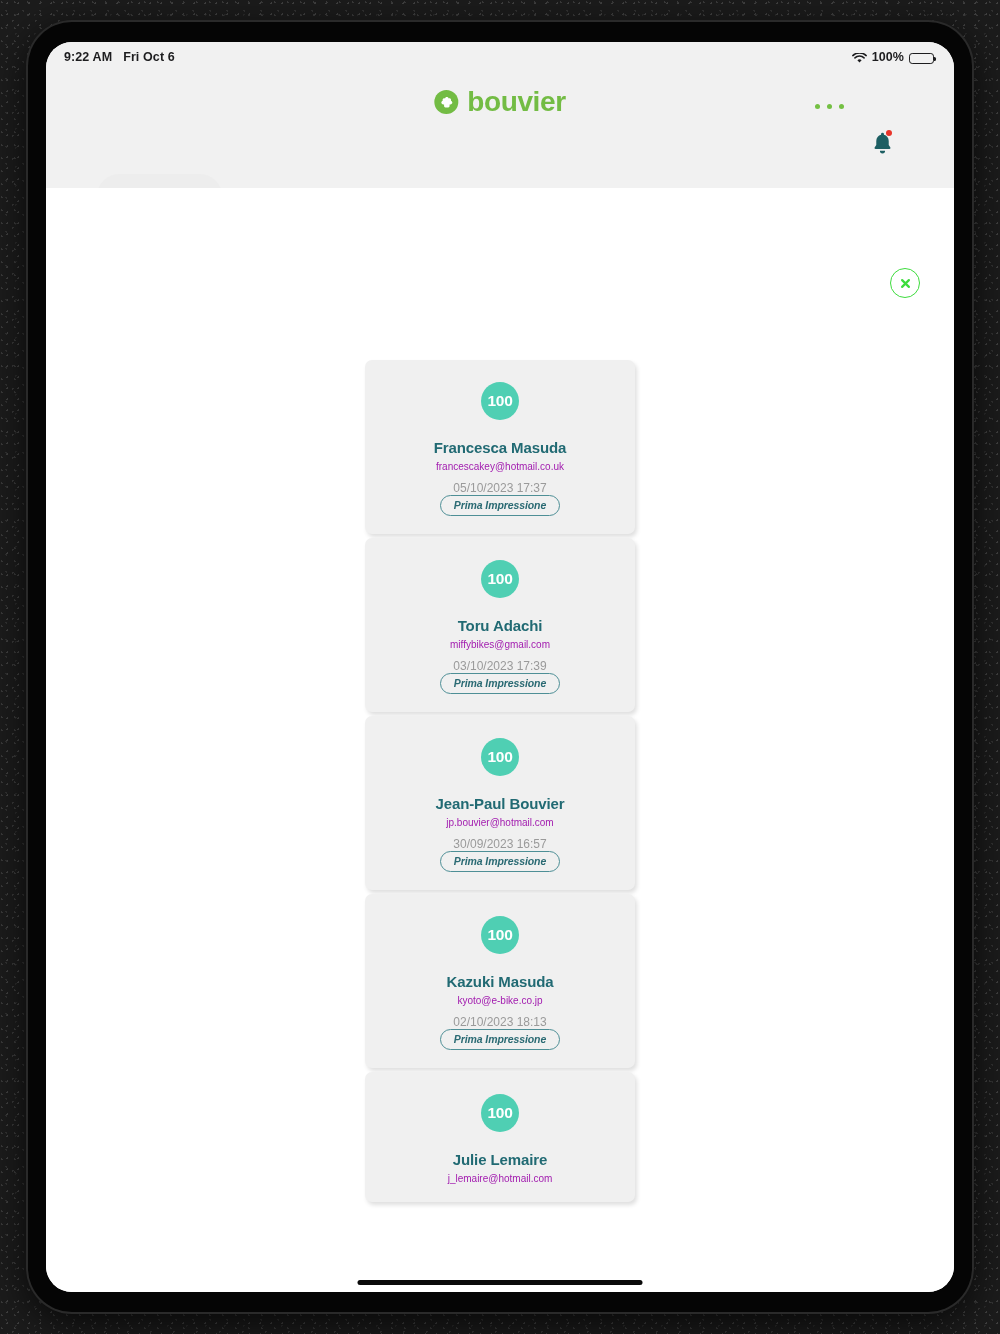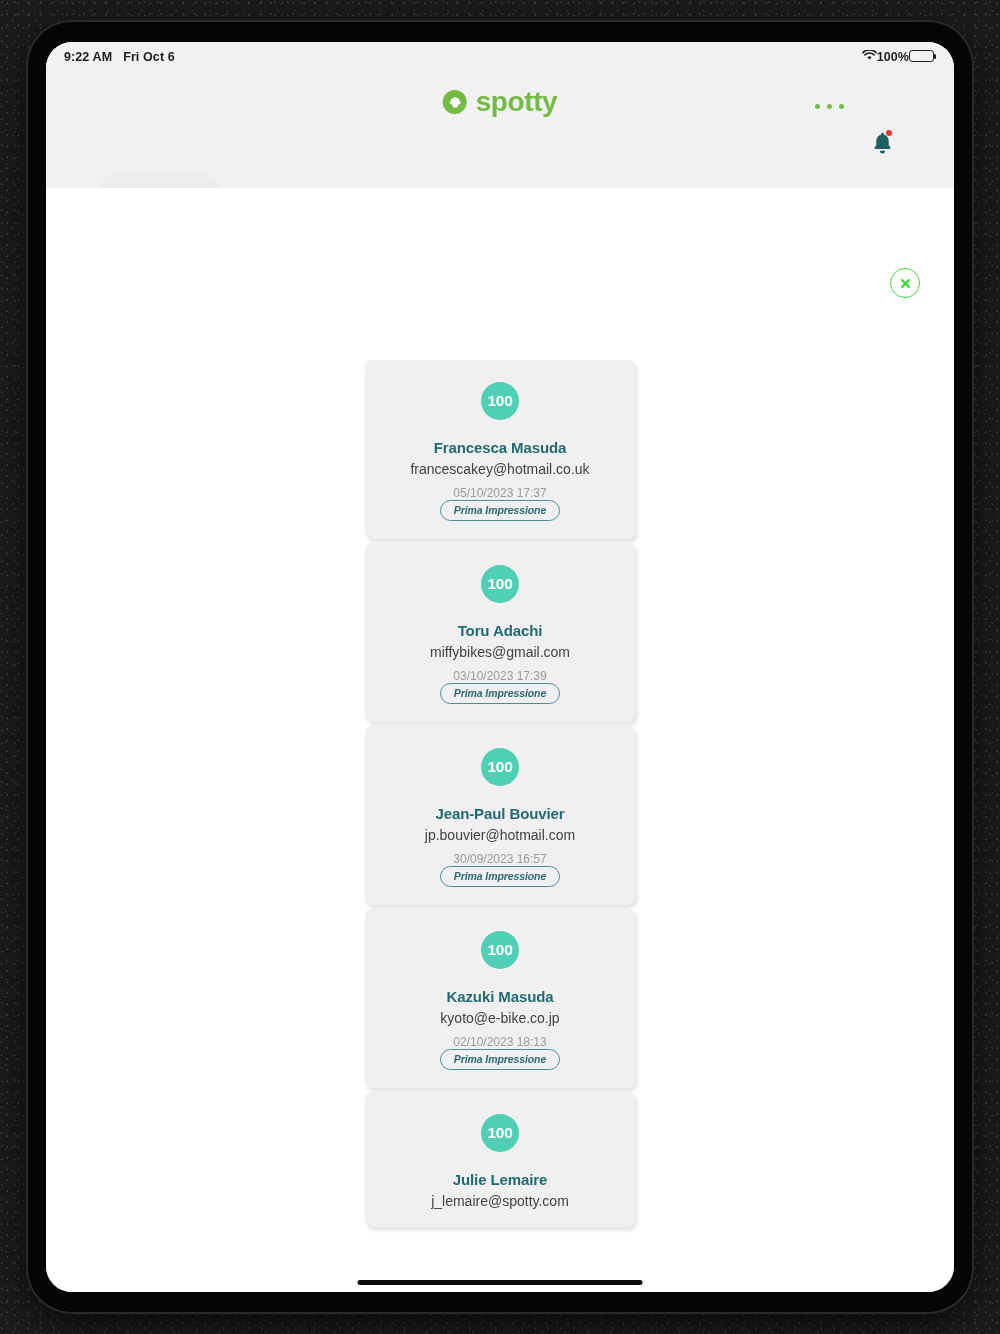--- a/index.html
+++ b/index.html
@@ -51,21 +51,21 @@
     background: #f1f1f1;
     display: flex;
     align-items: center;
     padding: 0 20px 0 18px;
     font-size: 12.5px;
     color: #1d1d1f;
     font-weight: 600;
     letter-spacing: .1px;
   }
   .status-left { display: flex; align-items: center; gap: 11px; }
-  .status-right { margin-left: auto; display: flex; align-items: flex-start; }
+  .status-right { margin-left: auto; display: flex; align-items: flex-end; gap: 5px; }
   .wifi-icon { display: inline-block; width: 15px; height: 11px; position: relative; }
   .battery-pill {
     width: 25px; height: 11.5px;
     border: 1.2px solid #1d1d1f;
     border-radius: 3.2px;
     position: relative;
     padding: 1.3px;
   }
   .battery-pill::after {
     content: ""; position: absolute; right: -3.2px; top: 3.2px;
@@ -184,22 +184,22 @@
 
   .card-name {
     margin-top: 19px;
     font-size: 15px;
     font-weight: 700;
     color: #216a73;
     letter-spacing: -.1px;
   }
   .card-email {
     margin-top: 5px;
-    font-size: 14px;
-    color: #404040;
+    font-size: 10px;
+    color: #a21caf;
   }
   .card-date {
     margin-top: 9px;
     font-size: 12px;
     color: #9a9a9a;
   }
 
   .tag-pill {
     border: 1.3px solid #4e8f96;
     border-radius: 11px;
@@ -248,21 +248,21 @@
     </div>
 
     <div class="app-header">
 
       <div class="brand">
         <span class="brand-mark">
           <svg width="15" height="15" viewBox="0 0 24 24">
             <path fill="#ffffff" d="M12 3.2c1.5 0 2.6 1 2.9 2.3.9-.5 2.2-.4 3.1.5.9.9 1 2.2.5 3.1 1.3.3 2.3 1.4 2.3 2.9 0 1.7-1.4 3.1-3.1 3.1h-1.3v2.6c0 1.2-1 2.1-2.1 2.1h-4.6c-1.2 0-2.1-1-2.1-2.1v-2.6H6.3C4.6 15.1 3.2 13.7 3.2 12c0-1.5 1-2.6 2.3-2.9-.5-.9-.4-2.2.5-3.1.9-.9 2.2-1 3.1-.5.3-1.3 1.4-2.3 2.9-2.3z"></path>
           </svg>
         </span>
-        <span class="brand-text">spotty</span>
+        <span class="brand-text">bouvier</span>
       </div>
 
       <div class="kebab">
         <i></i>
         <i></i>
         <i></i>
       </div>
 
       <div class="bell-wrap">
         <span class="bell-dot"></span>
@@ -313,21 +313,21 @@
           <div class="score-badge">100</div>
           <div class="card-name">Kazuki Masuda</div>
           <div class="card-email">kyoto@e-bike.co.jp</div>
           <div class="card-date">02/10/2023 18:13</div>
           <div class="tag-pill">Prima Impressione</div>
         </div>
 
         <div class="card">
           <div class="score-badge">100</div>
           <div class="card-name">Julie Lemaire</div>
-          <div class="card-email">j_lemaire@spotty.com</div>
+          <div class="card-email">j_lemaire@hotmail.com</div>
 
         </div>
 
       </div>
 
       <div class="home-indicator"></div>
     </div>
 
   </div>
 </div>

